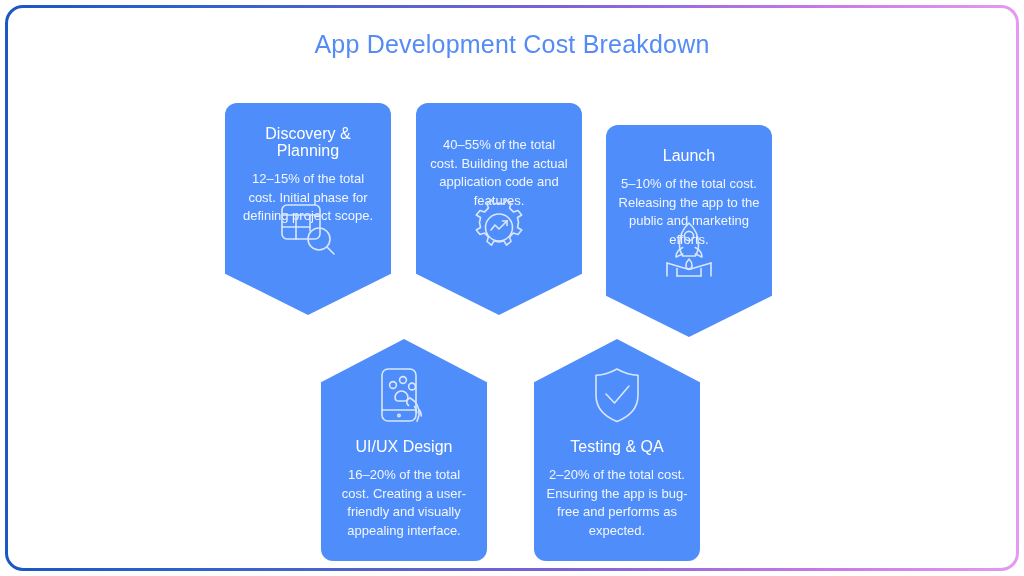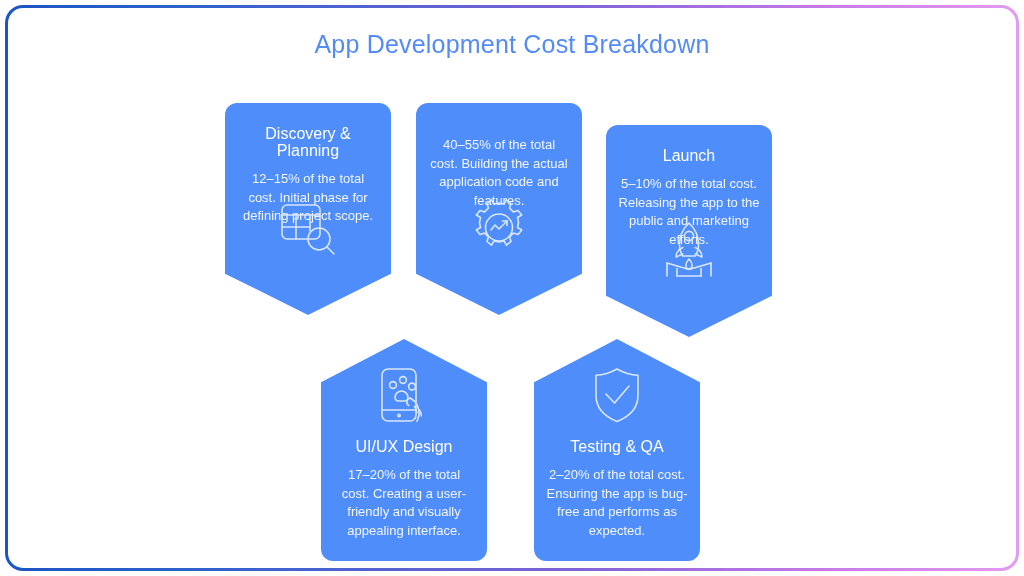--- a/index.html
+++ b/index.html
@@ -199,21 +199,21 @@
           <circle cx="44" cy="21.5" r="3.4"></circle>
           <path d="M33.5 26 c3.5 0 6.4 3 6.4 6.4 0 2.1-1.7 3.6-3.8 3.6 h-5.2 c-2.1 0-3.8-1.5-3.8-3.6 0-3.4 2.9-6.4 6.4-6.4z"></path>
           <path d="M42 33 c3 1.5 5.6 4 7.2 7.2 1.6 3.2 2.2 6.5 1.8 10 l-2 6"></path>
           <path d="M42 33 c-1.6 0.5-2.8 1.8-3.1 3.4 -0.3 1.6 0.4 3.2 1.7 4.1"></path>
           <path d="M46.5 41.5 c1.4 1.8 2.2 4 2.3 6.2"></path>
           <path d="M51.5 45 c1.2 1.8 1.8 3.9 1.8 6"></path>
         </svg>
       </div>
       <div class="card-body">
         <div class="card-heading">UI/UX Design</div>
-        <div class="card-text">17–20% of the total cost. Creating a user-friendly and visually appealing interface.</div>
+        <div class="card-text">16–20% of the total cost. Creating a user-friendly and visually appealing interface.</div>
       </div>
     </div>
 
     <div class="card card-up" id="card-4">
       <div class="card-icon">
         <svg viewBox="0 0 72 64">
           <path d="M36 4 c7 4 14 6 21 6.3 v20 c0 13-9 21.5-21 26.2 -12-4.7-21-13.2-21-26.2 v-20 C22 10 29 8 36 4z"></path>
           <polyline points="25,29 33.5,38 48,21"></polyline>
         </svg>
       </div>

